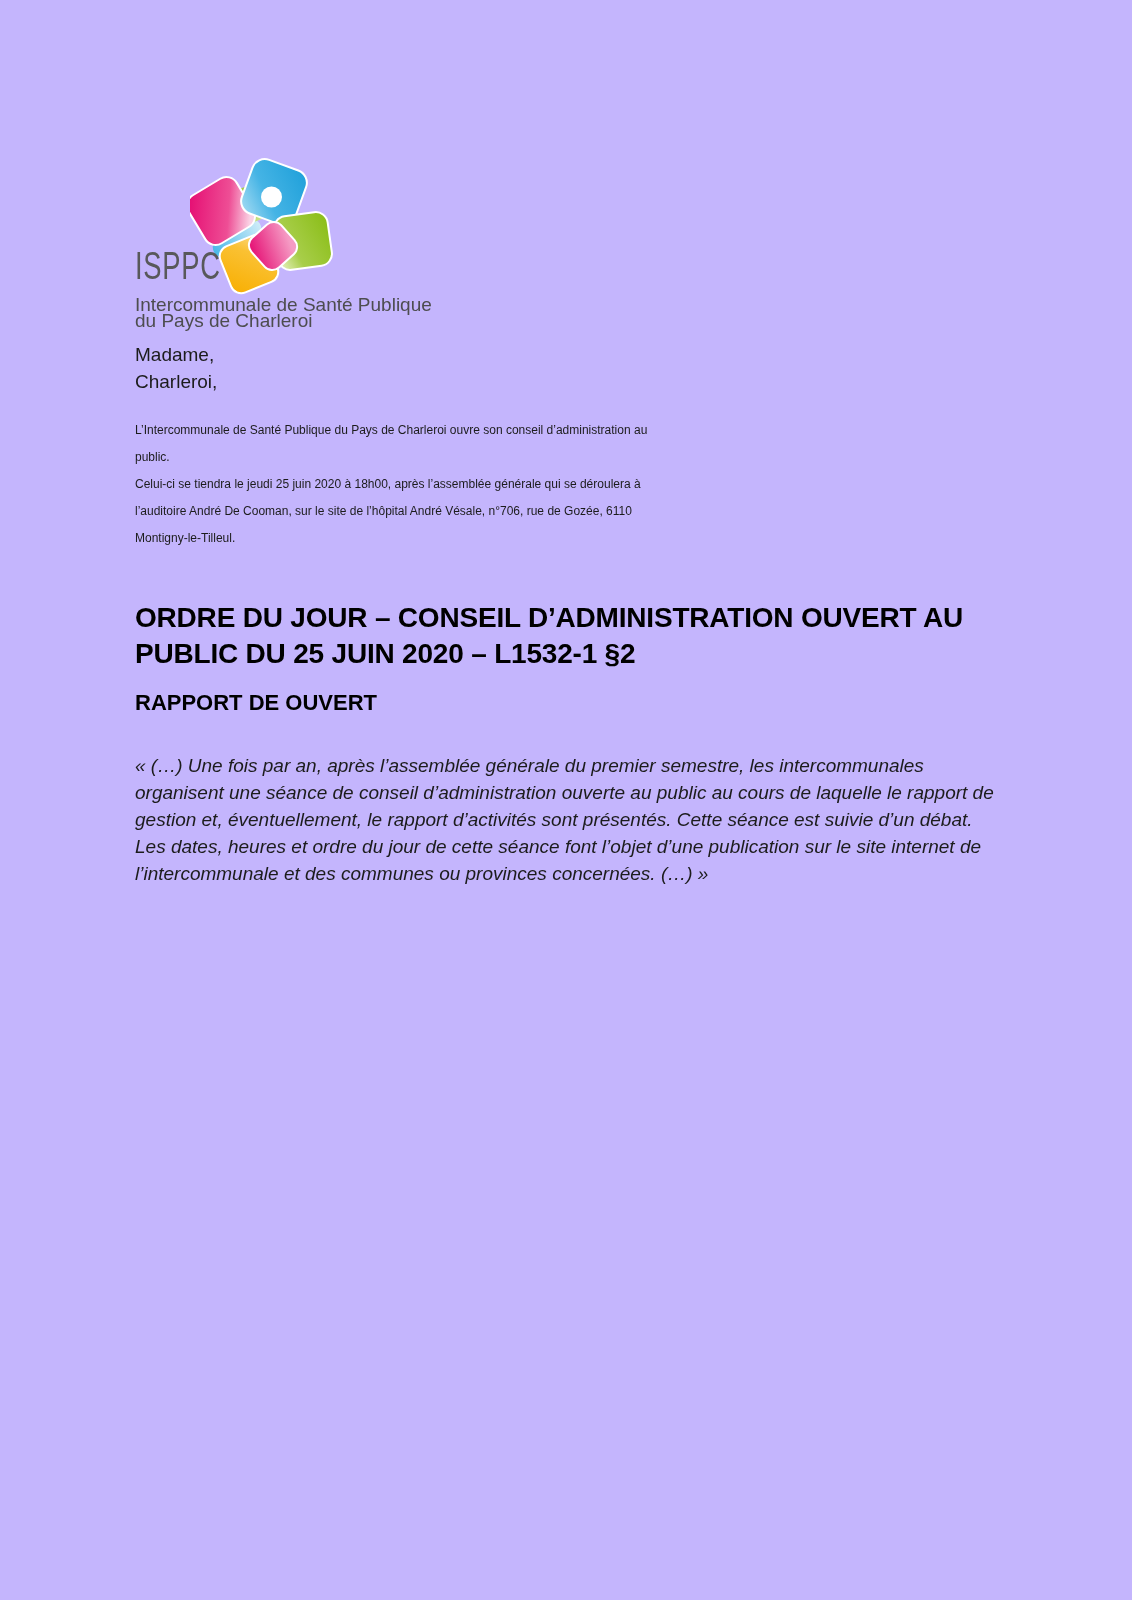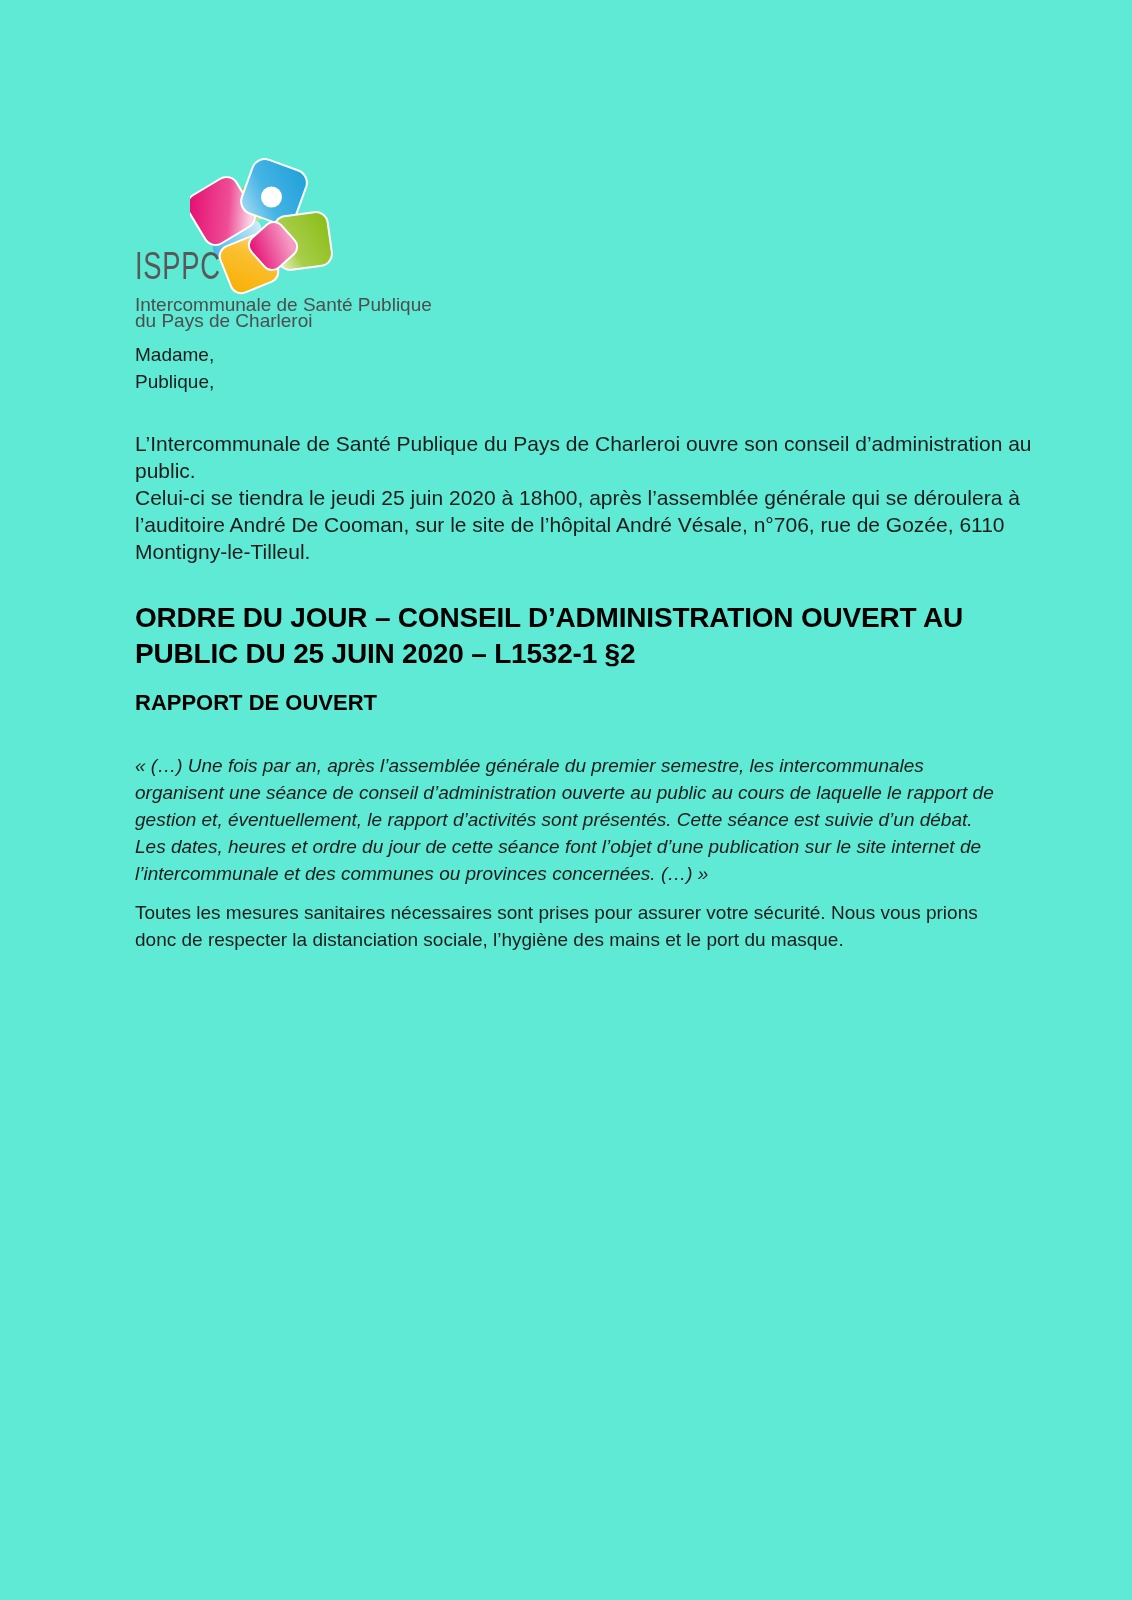--- a/index.html
+++ b/index.html
@@ -1,21 +1,21 @@
 <!DOCTYPE html>
 <html lang="fr"><head>
 <meta charset="utf-8">
 <style>
   * { margin: 0; padding: 0; box-sizing: border-box; }
   html, body { background: #ffffff; }
   .page {
     position: relative;
     width: 1132px;
     height: 1600px;
-    background: #5eead4;
+    background: #c4b5fd;
     font-family: "Liberation Sans", sans-serif;
     color: #1c1c1c;
     overflow: hidden;
   }
   
   .logo-block { position: absolute; left: 135px; top: 152px; width: 320px; height: 175px; }
   .pinwheel { position: absolute; left: 55px; top: 3px; width: 160px; height: 140px; }
   .logo-wordmark {
     position: absolute; left: 0; top: 95px;
     font-size: 38px; line-height: 38px; font-weight: 400;
@@ -23,21 +23,21 @@
     transform: scale(0.72, 1); transform-origin: 0 0;
   }
   .logo-tagline {
     position: absolute; left: 0; top: 145px;
     font-size: 19px; line-height: 15.5px; color: #4d4d4f;
     white-space: pre;
   }
   
   .txt { position: absolute; left: 135px; white-space: pre; }
   .salutation { top: 341px; font-size: 19px; line-height: 27px; }
-  .intro { top: 430px; font-size: 21px; line-height: 27px; }
+  .intro { top: 417px; font-size: 12px; line-height: 27px; }
   .agenda-title {
     top: 600px; font-size: 28px; line-height: 36px;
     font-weight: 700; color: #000; letter-spacing: -0.2px;
   }
   .section-title {
     top: 689px; font-size: 22px; line-height: 28px;
     font-weight: 700; color: #000;
   }
   .legal-quote { top: 716px; font-size: 19px; line-height: 27px; font-style: italic; margin-top: 36px; }
   .sanitary { top: 899px; font-size: 19px; line-height: 27px; }
@@ -91,35 +91,33 @@
       <circle cx="81.5" cy="42" r="10.5" fill="#ffffff"></circle>
       <rect x="86" y="59" width="54" height="54" rx="12" fill="url(#gGreen)" stroke="#ffffff" stroke-width="2" transform="rotate(-8 113 86)"></rect>
       <rect x="63" y="71" width="40" height="40" rx="10" fill="url(#gKite)" stroke="#ffffff" stroke-width="2" transform="rotate(48 83 91)"></rect>
     </svg>
     <div class="logo-wordmark">ISPPC</div>
     <div class="logo-tagline">Intercommunale de Santé Publique
 du Pays de Charleroi</div>
   </div>
 
   <div class="txt salutation">Madame,
-Publique,</div>
+Charleroi,</div>
 
   <div class="txt intro">L’Intercommunale de Santé Publique du Pays de Charleroi ouvre son conseil d’administration au
 public.
 Celui-ci se tiendra le jeudi 25 juin 2020 à 18h00, après l’assemblée générale qui se déroulera à
 l’auditoire André De Cooman, sur le site de l’hôpital André Vésale, n°706, rue de Gozée, 6110
 Montigny-le-Tilleul.</div>
 
   <h1 class="txt agenda-title">ORDRE DU JOUR – CONSEIL D’ADMINISTRATION OUVERT AU
 PUBLIC DU 25 JUIN 2020 – L1532-1 §2</h1>
 
   <h2 class="txt section-title">RAPPORT DE OUVERT</h2>
 
   <div class="txt legal-quote">« (…) Une fois par an, après l’assemblée générale du premier semestre, les intercommunales
 organisent une séance de conseil d’administration ouverte au public au cours de laquelle le rapport de
 gestion et, éventuellement, le rapport d’activités sont présentés. Cette séance est suivie d’un débat.
 Les dates, heures et ordre du jour de cette séance font l’objet d’une publication sur le site internet de
 l’intercommunale et des communes ou provinces concernées. (…) »</div>
 
-  <div class="txt sanitary">Toutes les mesures sanitaires nécessaires sont prises pour assurer votre sécurité. Nous vous prions
-donc de respecter la distanciation sociale, l’hygiène des mains et le port du masque.</div>
 
 </div>
 
 </body></html>

